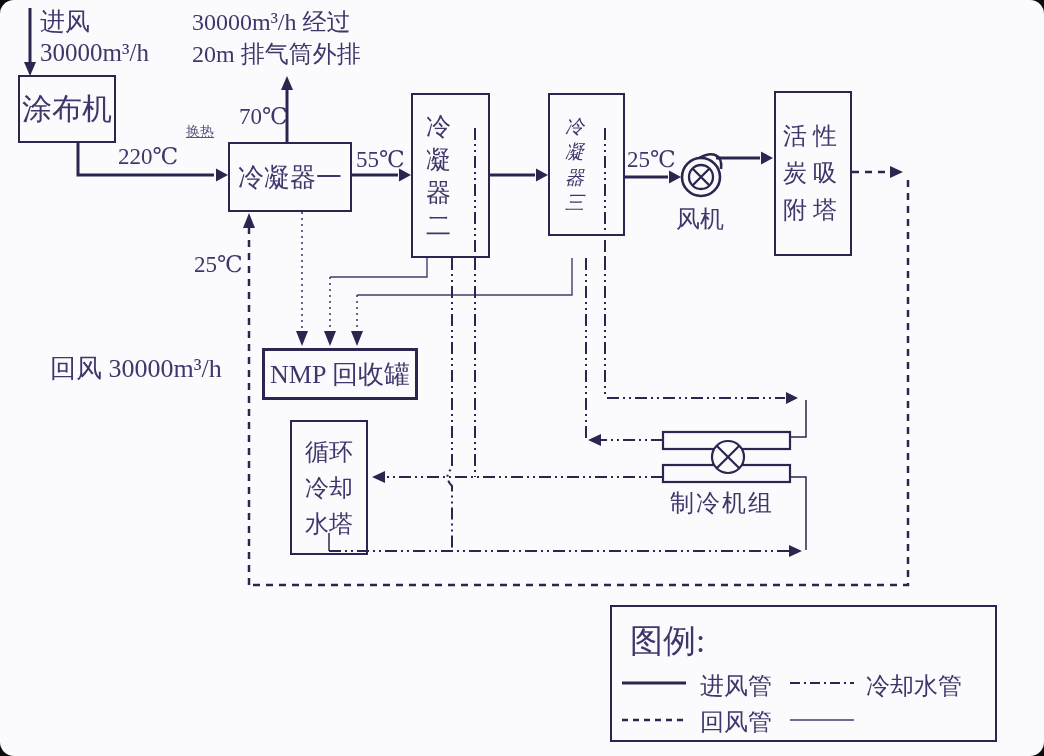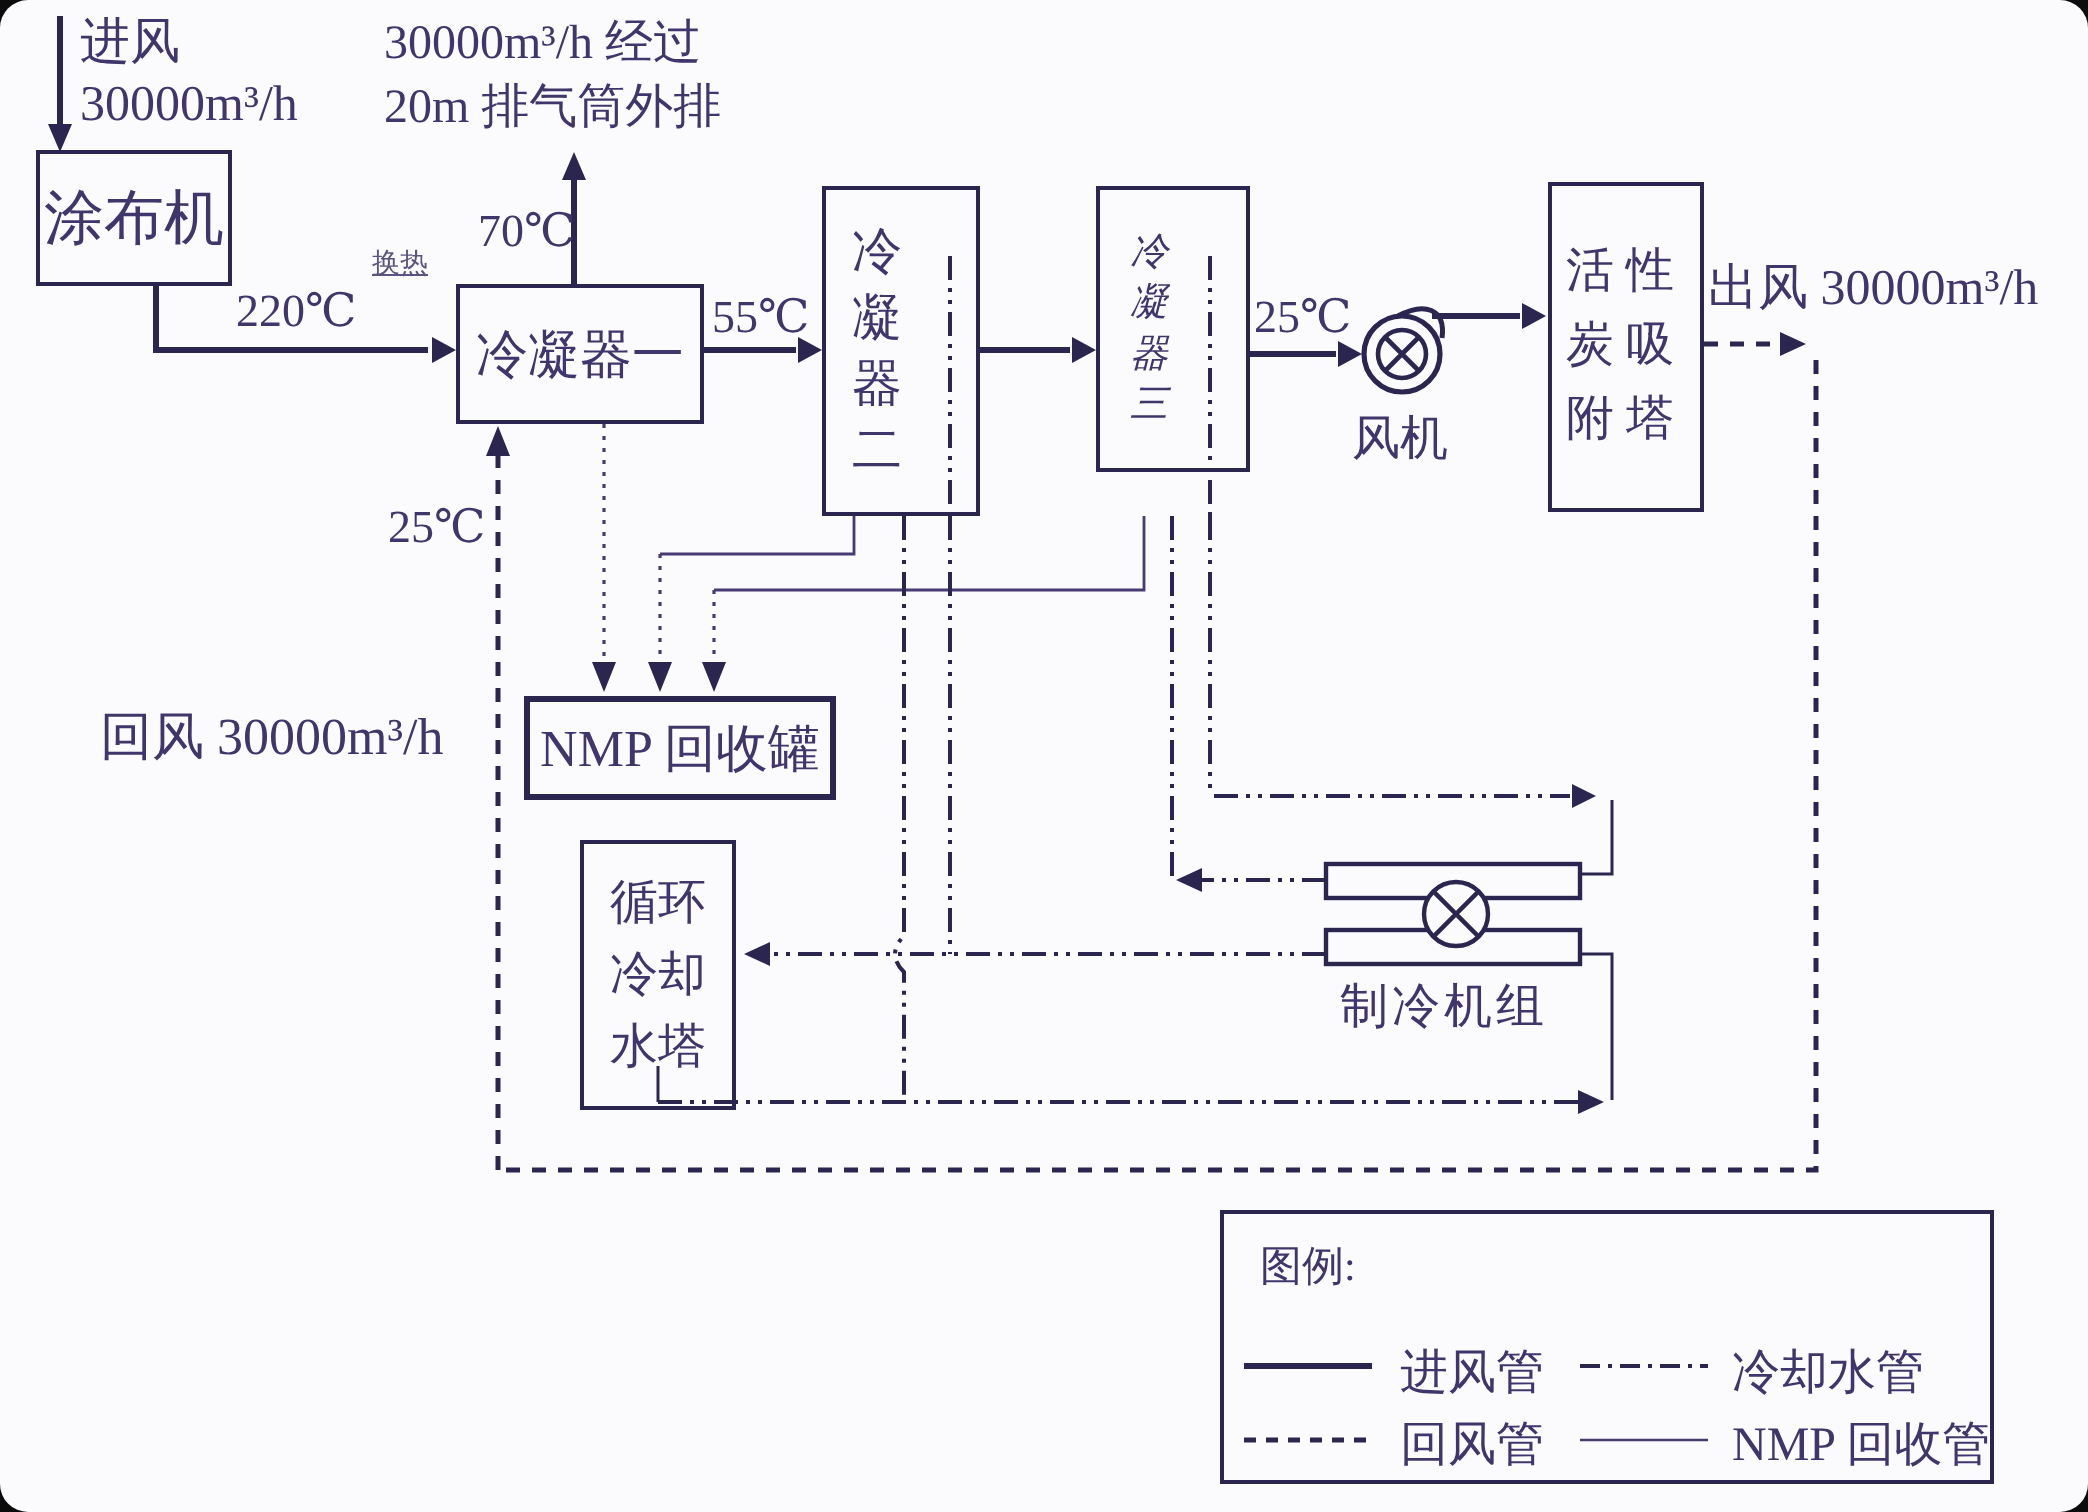--- a/index.html
+++ b/index.html
@@ -160,45 +160,43 @@
   <div class="lbl" style="left:186px;top:123px;font-size:14px;opacity:.85;text-decoration:underline;">换热</div>
 
   <div class="lbl" style="left:239px;top:103px;font-size:23px;">70℃</div>
 
   <div class="lbl" style="left:356px;top:146px;font-size:23px;">55℃</div>
 
   <div class="lbl" style="left:627px;top:146px;font-size:23px;">25℃</div>
 
   <div class="lbl" style="left:676px;top:203px;font-size:24px;">风机</div>
 
-  <div class="lbl" style="left:854px;top:127px;font-size:25px;">出风 30000m³/h</div>
 
   <div class="lbl" style="left:194px;top:251px;font-size:23px;">25℃</div>
 
   <div class="lbl" style="left:50px;top:351px;font-size:26px;">回风 30000m³/h</div>
 
   <div class="lbl" style="left:670px;top:487px;font-size:24px;letter-spacing:2px;">制冷机组</div>
 
   <div class="box" style="left:610px;top:605px;width:387px;height:137px;border-width:2px;display:block;">
-    <div class="legend-item-label" style="left:18px;top:12px;font-size:21px;">图例:</div>
+    <div class="legend-item-label" style="left:18px;top:12px;font-size:33px;">图例:</div>
 
     <svg class="legend-item-sample" style="left:8px;top:72px;" width="68" height="8">
       <line x1="2" y1="4" x2="66" y2="4" stroke="#2b2650" stroke-width="3"></line>
     </svg>
     <div class="legend-item-label" style="left:88px;top:63px;">进风管</div>
 
     <svg class="legend-item-sample" style="left:176px;top:72px;" width="68" height="8">
       <line x1="2" y1="4" x2="66" y2="4" stroke="#2b2650" stroke-width="2" stroke-dasharray="10 4 2 4"></line>
     </svg>
     <div class="legend-item-label" style="left:254px;top:63px;">冷却水管</div>
 
     <svg class="legend-item-sample" style="left:8px;top:109px;" width="68" height="8">
       <line x1="2" y1="4" x2="66" y2="4" stroke="#2b2650" stroke-width="2.5" stroke-dasharray="6 5"></line>
     </svg>
     <div class="legend-item-label" style="left:88px;top:99px;">回风管</div>
 
     <svg class="legend-item-sample" style="left:176px;top:109px;" width="68" height="8">
       <line x1="2" y1="4" x2="66" y2="4" stroke="#473b72" stroke-width="1.3"></line>
     </svg>
-    <div class="legend-item-label" style="left:254px;top:99px;">NMP 回收管</div>
   </div>
 
 </div>
 
 </body></html>

